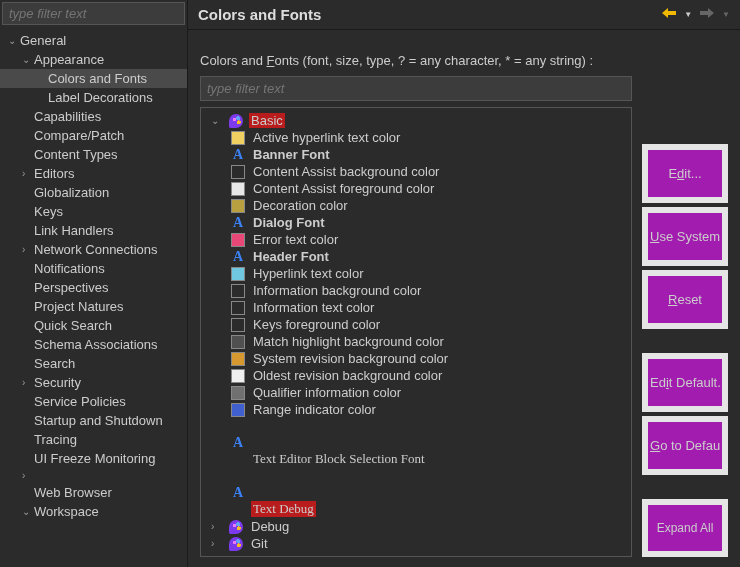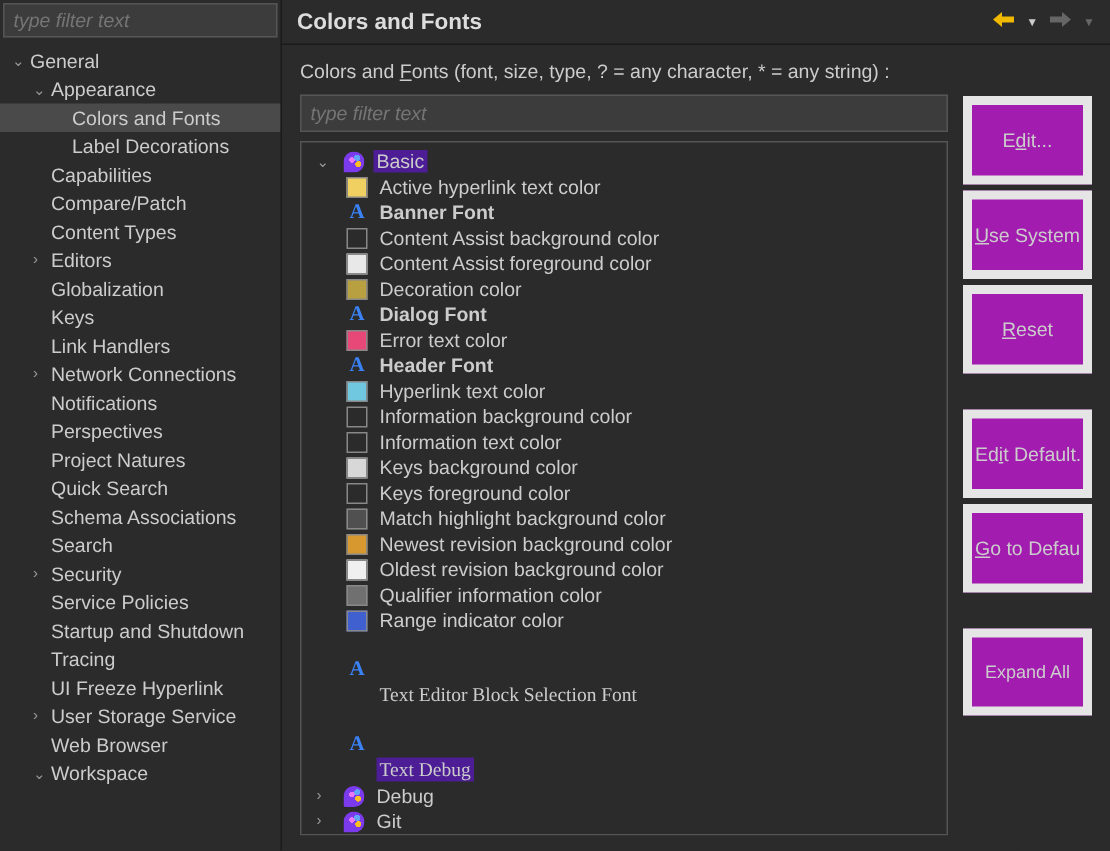--- a/index.html
+++ b/index.html
@@ -10,30 +10,30 @@
 .tree-item { padding: 2px 0 2px 8px; white-space: nowrap; cursor: pointer; color: #cccccc; display: flex; align-items: center; }
 .tree-item.indent1 { padding-left: 8px; }
 .tree-item.indent2 { padding-left: 22px; }
 .tree-item.indent3 { padding-left: 36px; }
 .tree-item.selected { background: #4a4a4a; }
 .tree-item .arrow { width: 12px; display: inline-block; color: #999; font-size: 10px; }
 .main { flex: 1; display: flex; flex-direction: column; background: #2b2b2b; }
 .header { display: flex; align-items: center; padding: 6px 10px; border-bottom: 1px solid #1a1a1a; }
 .header-title { font-size: 15px; font-weight: bold; color: #dddddd; flex: 1; }
 .nav-arrows { display: flex; gap: 6px; align-items: center; }
-.content { padding: 10px 12px; flex: 1; display: flex; gap: 10px; overflow: hidden; }
+.content { padding: 10px 12px; flex: 1; display: flex; gap: 10px; overflow: hidden; align-items: flex-end; }
 .content-left { flex: 1; display: flex; flex-direction: column; overflow: hidden; }
 .desc { color: #cccccc; margin-bottom: 8px; }
 .desc u { text-decoration: underline; }
 .filter2 { background: #3c3c3c; border: 1px solid #555; color: #888; padding: 4px 6px; font-style: italic; outline: none; margin-bottom: 6px; }
 .main-tree { flex: 1; border: 1px solid #555; background: #2b2b2b; overflow: hidden; padding: 4px 0; }
 .mt-item { padding: 1px 0 1px 10px; display: flex; align-items: center; gap: 6px; cursor: pointer; }
 .mt-item.indent1 { padding-left: 10px; }
 .mt-item.indent2 { padding-left: 30px; }
-.mt-item.selected .mt-label { background: #4c1d95; }
+.mt-item.selected .mt-label { background: #b91c1c; }
 .swatch { width: 14px; height: 14px; border: 1px solid #888; display: inline-block; flex-shrink: 0; }
 .font-icon { width: 14px; height: 14px; display: inline-flex; align-items: center; justify-content: center; color: #3b82f6; font-weight: bold; font-family: serif; font-size: 14px; flex-shrink: 0; }
 .palette-icon { width: 14px; height: 14px; display: inline-block; background: radial-gradient(circle at 40% 40%, #e879f9 15%, transparent 16%), radial-gradient(circle at 65% 30%, #60a5fa 15%, transparent 16%), radial-gradient(circle at 70% 60%, #fbbf24 15%, transparent 16%), #7c3aed; border-radius: 50% 50% 50% 10%; flex-shrink: 0; }
 .mt-label { color: #cccccc; padding: 0 2px; }
 .mt-label.bold { font-weight: bold; }
 .mt-label.mono { font-family: Liberation Serif, serif; margin-top: 32px; }
 .arrow2 { width: 12px; color: #999; font-size: 10px; display: inline-block; }
 .buttons { width: 86px; display: flex; flex-direction: column; gap: 4px; padding-top: 24px; }
 .btn { background: #a21caf; border: 6px solid #e5e5e5; color: #ccc; padding: 16px 2px; text-align: center; cursor: pointer; white-space: nowrap; overflow: hidden; font-size: 12px; }
 .btn u { text-decoration: underline; }
@@ -131,25 +131,24 @@
       <div class="tree-item indent2">
         <span class="arrow"></span>
         <span>Startup and Shutdown</span>
       </div>
       <div class="tree-item indent2">
         <span class="arrow"></span>
         <span>Tracing</span>
       </div>
       <div class="tree-item indent2">
         <span class="arrow"></span>
-        <span>UI Freeze Hyperlink</span>
-      </div>
-      <div class="tree-item indent2">
-        <span class="arrow">›</span>
-        <span>User Storage Service</span>
+        <span>UI Freeze Monitoring</span>
+      </div>
+      <div class="tree-item indent2">
+        <span class="arrow">›</span>
       </div>
       <div class="tree-item indent2">
         <span class="arrow"></span>
         <span>Web Browser</span>
       </div>
       <div class="tree-item indent2">
         <span class="arrow">⌄</span>
         <span>Workspace</span>
       </div>
     </div>
@@ -223,34 +222,30 @@
           </div>
           <div class="mt-item indent2">
             <span class="swatch" style="background: rgb(43, 43, 43);"></span>
             <span class="mt-label">Information background color</span>
           </div>
           <div class="mt-item indent2">
             <span class="swatch" style="background: rgb(43, 43, 43);"></span>
             <span class="mt-label">Information text color</span>
           </div>
           <div class="mt-item indent2">
-            <span class="swatch" style="background: rgb(216, 216, 216);"></span>
-            <span class="mt-label">Keys background color</span>
-          </div>
-          <div class="mt-item indent2">
             <span class="swatch" style="background: rgb(43, 43, 43);"></span>
             <span class="mt-label">Keys foreground color</span>
           </div>
           <div class="mt-item indent2">
             <span class="swatch" style="background: rgb(80, 80, 80);"></span>
             <span class="mt-label">Match highlight background color</span>
           </div>
           <div class="mt-item indent2">
             <span class="swatch" style="background: rgb(216, 152, 48);"></span>
-            <span class="mt-label">Newest revision background color</span>
+            <span class="mt-label">System revision background color</span>
           </div>
           <div class="mt-item indent2">
             <span class="swatch" style="background: rgb(240, 240, 240);"></span>
             <span class="mt-label">Oldest revision background color</span>
           </div>
           <div class="mt-item indent2">
             <span class="swatch" style="background: rgb(112, 112, 112);"></span>
             <span class="mt-label">Qualifier information color</span>
           </div>
           <div class="mt-item indent2">

